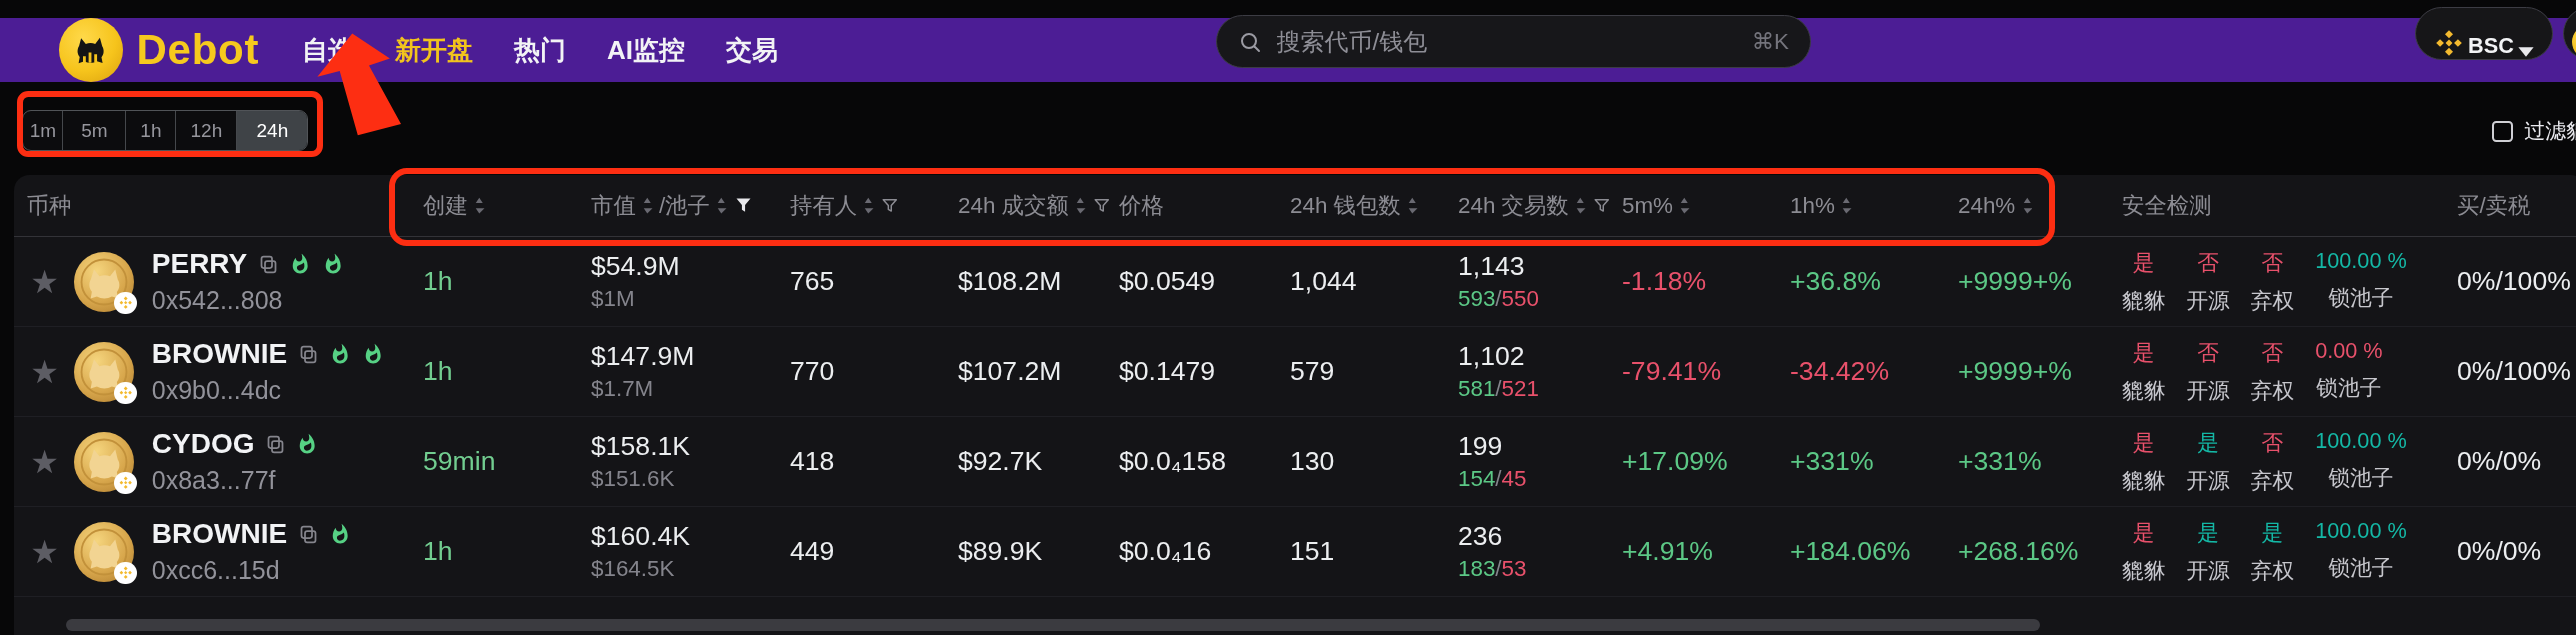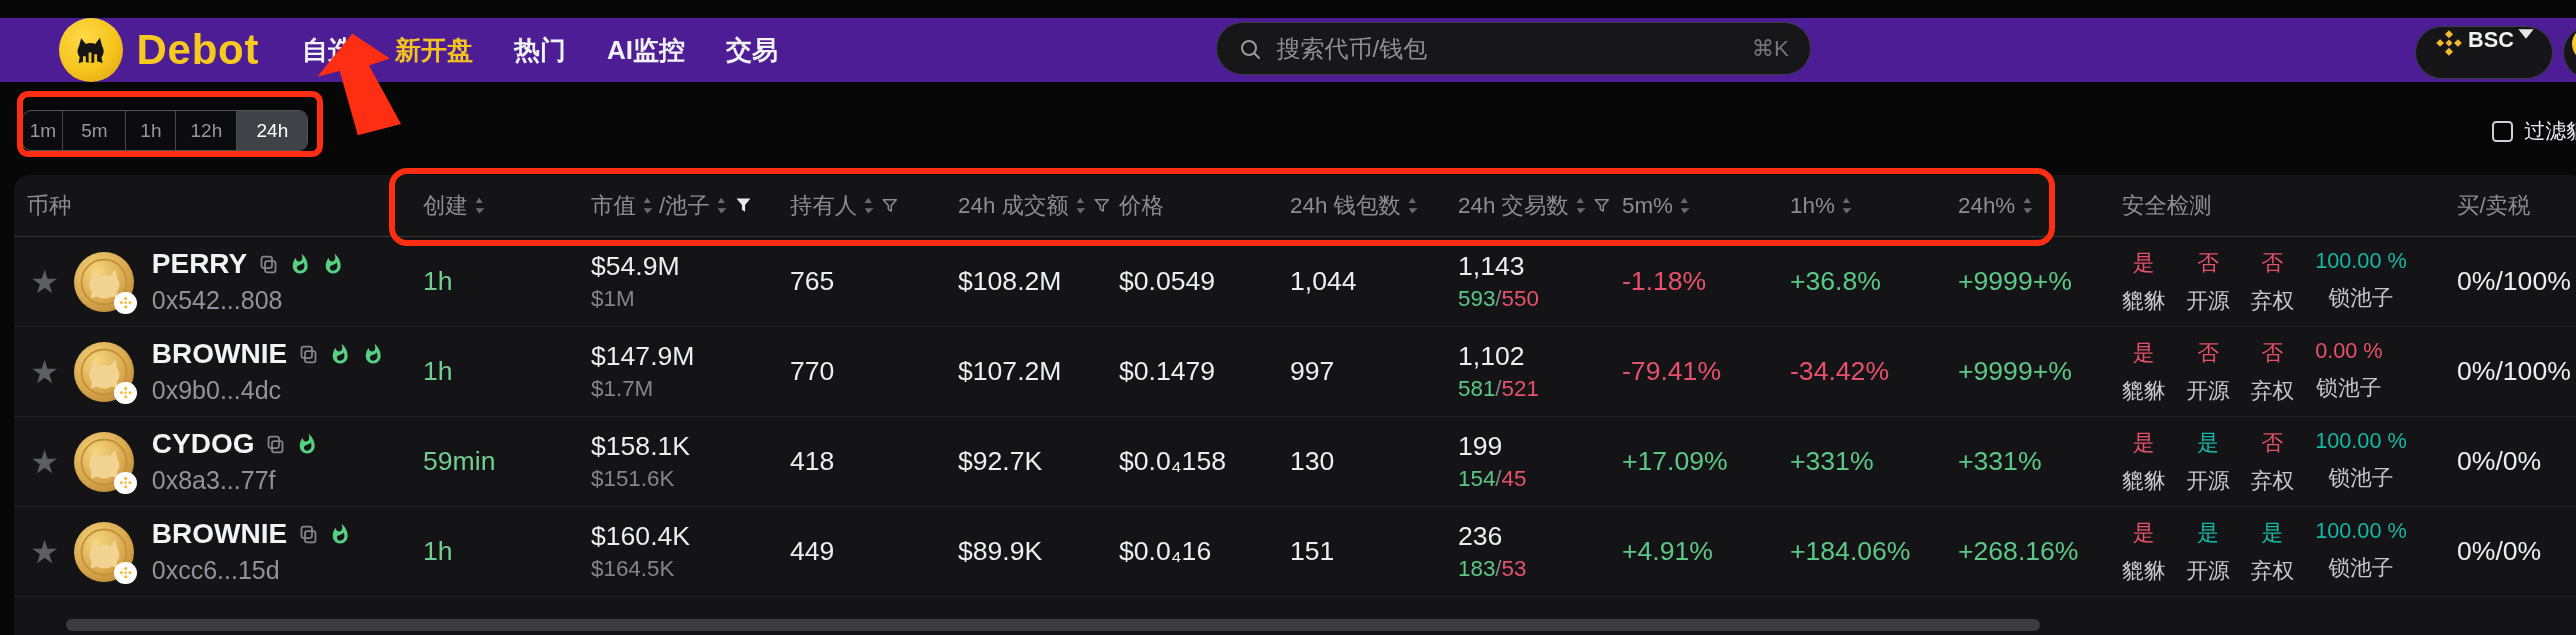--- a/index.html
+++ b/index.html
@@ -8,28 +8,28 @@
   
   .topbar{position:absolute;left:0;top:18px;width:100%;height:64px;background:#4c1d95;
           display:flex;padding-left:32px;}
   .brand{display:flex;align-items:center;margin-left:26.6px;gap:14px;}
   .logo{width:64px;height:64px;border-radius:50%;background:radial-gradient(circle at 38% 32%,#ffd94a,#f6c41c 55%,#d99f0e);
         display:flex;align-items:center;justify-content:center;flex:0 0 auto;}
   .brand-name{font-size:42px;font-weight:800;color:#f6c91e;letter-spacing:0.7px;}
   .nav{display:flex;align-items:center;gap:41px;margin-left:43px;}
   .nav-item{font-size:26px;font-weight:700;color:#f2f3f5;cursor:pointer;white-space:nowrap;}
   .nav-item.active{color:#f2c41d;}
-  .searchbar{position:absolute;left:1216px;top:22px;width:595px;height:53px;border:1.4px solid #3c3c44;
+  .searchbar{position:absolute;left:1216px;top:15px;width:595px;height:53px;border:1.4px solid #3c3c44;
              border-radius:28px;background:#17171a;display:flex;align-items:center;padding:0 21px;box-sizing:border-box;gap:12.6px;}
   .searchbar input{flex:1;background:transparent;border:none;outline:none;color:#d7d7dc;font-size:24px;
                    font-family:"Liberation Sans",sans-serif;}
   .searchbar input::placeholder{color:#8e8e96;}
   .shortcut{font-size:22.4px;color:#74747c;}
-  .chip{position:absolute;top:26px;height:53px;border:1.4px solid #3c3c44;border-radius:28px;background:#161618;
-        display:flex;align-items:flex-start;box-sizing:border-box;}
+  .chip{position:absolute;top:7px;height:53px;border:1.4px solid #3c3c44;border-radius:28px;background:#161618;
+        display:flex;align-items:flex-end;box-sizing:border-box;}
   .chain-chip{left:2415px;width:138px;padding:0 17px;justify-content:space-between;cursor:pointer;}
   .chain-label{font-size:21.7px;font-weight:700;color:#f2f3f5;}
   .clipped-chip{left:2563px;width:63px;padding-left:8.4px;}
   .clipped-dot{width:34px;height:34px;border-radius:50%;background:radial-gradient(circle at 40% 35%,#ffd94a,#eab308);}
   
   .segmented{position:absolute;left:22.4px;top:110px;height:41px;display:flex;border:1.4px solid #515458;
              border-radius:9px;overflow:hidden;background:#0c0c0e;box-sizing:border-box;}
   .seg-btn{display:flex;align-items:center;justify-content:center;font-size:19px;color:#96969d;
            border-right:1.4px solid #45484c;cursor:pointer;box-sizing:border-box;}
   .seg-btn:last-child{border-right:none;}
@@ -400,21 +400,21 @@
         </div>
       </div>
       <div class="c-created">1h</div>
       <div>
           <div class="main">$147.9M</div>
           <div class="subv">$1.7M</div>
         </div>
       <div class="main">770</div>
       <div class="main">$107.2M</div>
       <div class="main">$0.1479</div>
-      <div class="main">997</div>
+      <div class="main">579</div>
       <div>
           <div class="main">1,102</div>
           <div class="subv"><span class="up">581</span><span class="slash">/</span><span class="down">521</span></div>
         </div>
       <div class="pct down">-79.41%</div>
       <div class="pct down">-34.42%</div>
       <div class="pct up">+9999+%</div>
       <div class="sec-row">
         <div class="sec-item">
             <span class="sec-val bad">是</span>

